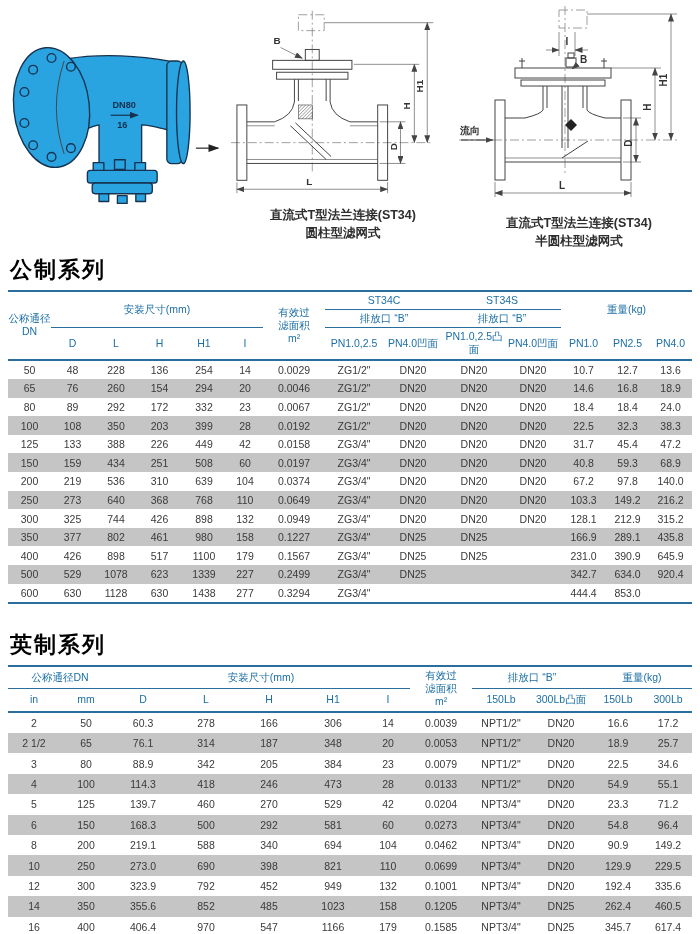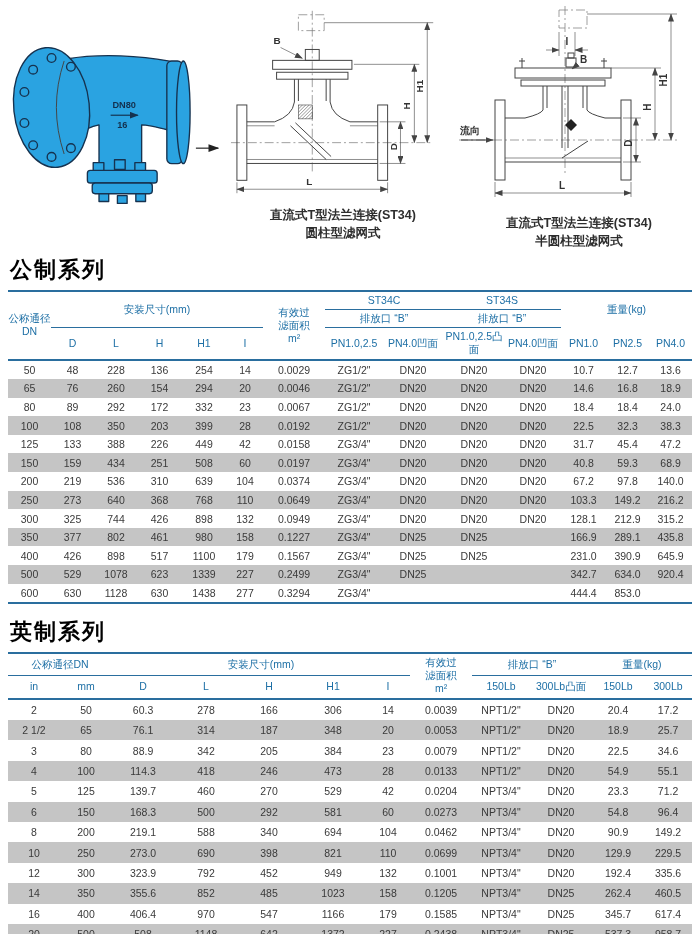--- a/index.html
+++ b/index.html
@@ -501,21 +501,21 @@
         <td></td>
         <td></td>
         <td></td>
         <td>444.4</td>
         <td>853.0</td>
         <td></td>
       </tr>
     </tbody>
 </table>
 
-<h2 class="series-title" style="margin-top:13px">英制系列</h2>
+<h2 class="series-title" style="margin-top:26px">英制系列</h2>
 
 <table class="spec imperial">
   <colgroup>
     <col style="width:52px">
       <col style="width:52px">
       <col style="width:62px">
       <col style="width:64px">
     <col style="width:62px">
       <col style="width:66px">
       <col style="width:44px">
@@ -554,21 +554,21 @@
         <td>2</td>
         <td>50</td>
         <td>60.3</td>
         <td>278</td>
         <td>166</td>
         <td>306</td>
         <td>14</td>
         <td>0.0039</td>
         <td>NPT1/2"</td>
         <td>DN20</td>
-        <td>20.4</td>
+        <td>16.6</td>
         <td>17.2</td>
       </tr>
       <tr>
         <td>2 1/2</td>
         <td>65</td>
         <td>76.1</td>
         <td>314</td>
         <td>187</td>
         <td>348</td>
         <td>20</td>

